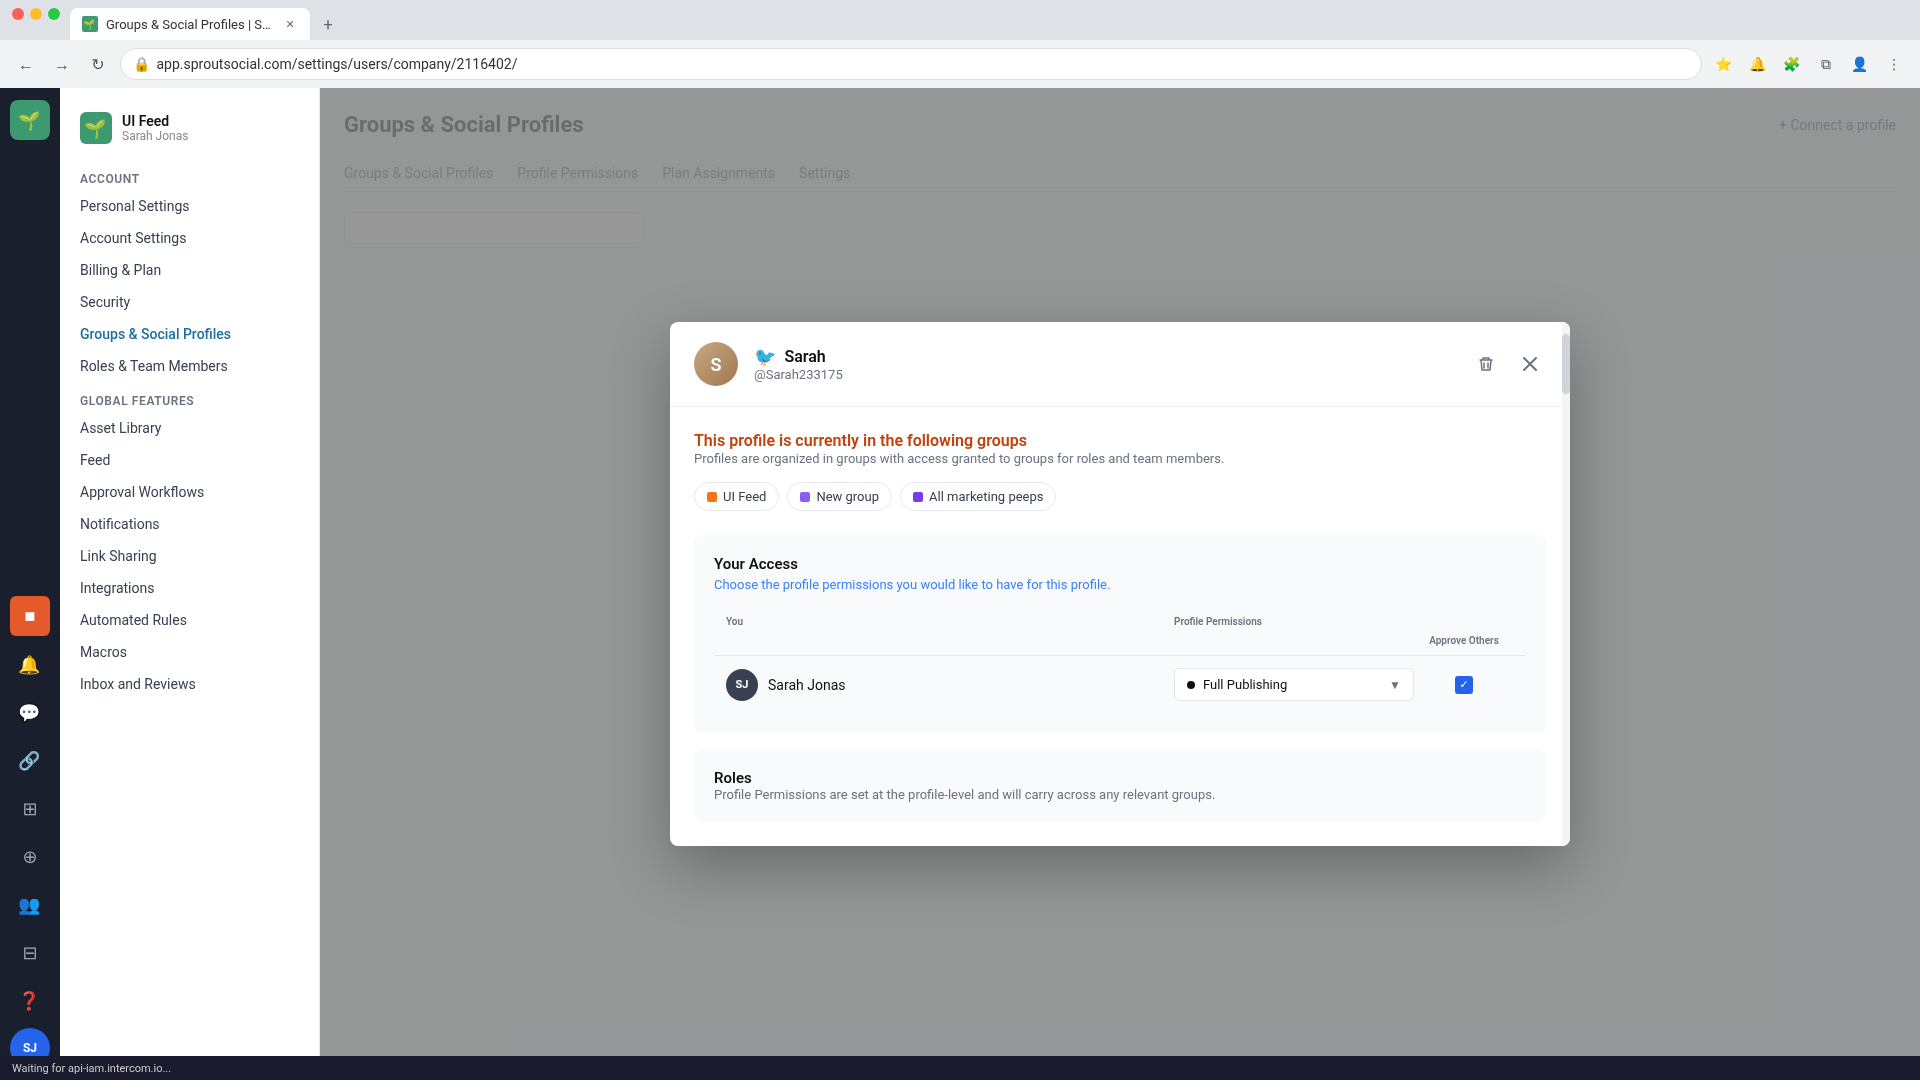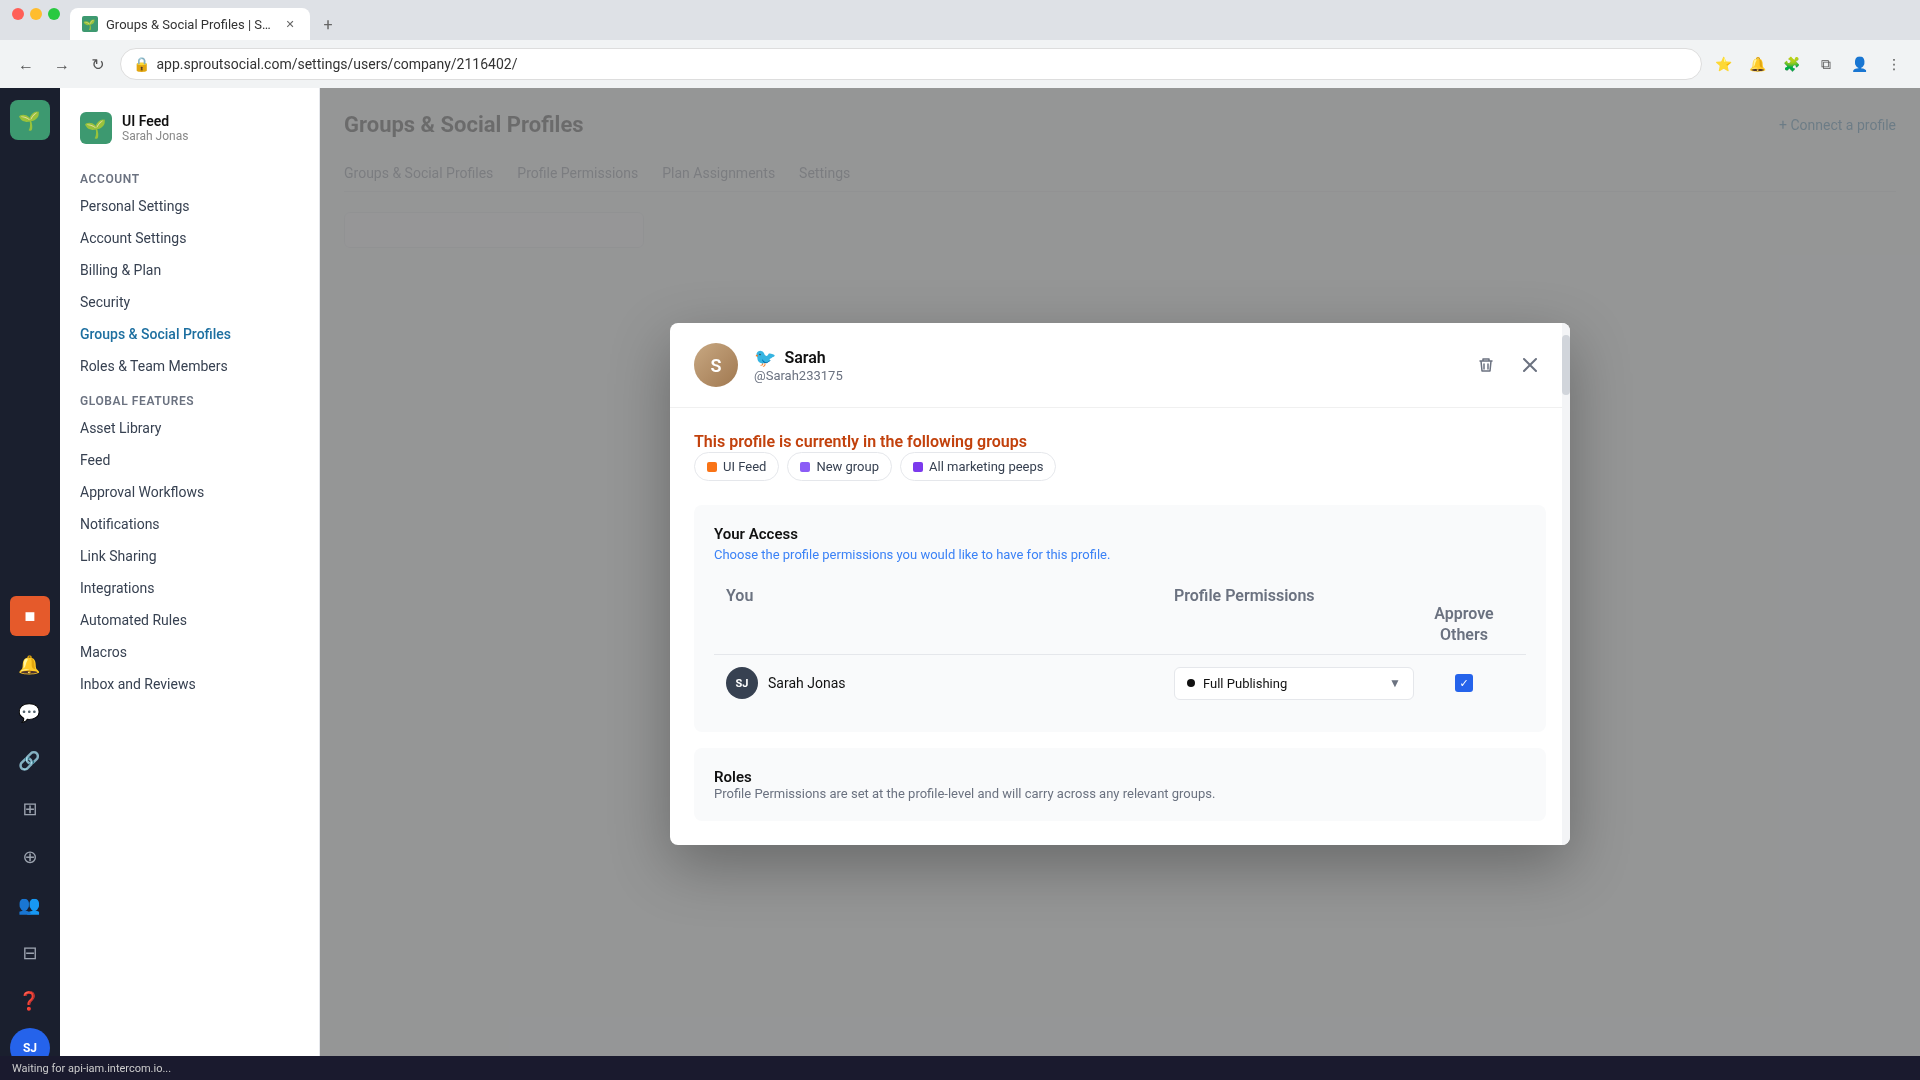--- a/index.html
+++ b/index.html
@@ -58,21 +58,21 @@
     .group-chip { display: flex; align-items: center; gap: 6px; padding: 6px 12px; border: 1px solid #e5e7eb; border-radius: 20px; font-size: 13px; color: #374151; cursor: pointer; background: #fff; }
     .group-chip-dot { width: 10px; height: 10px; border-radius: 2px; flex-shrink: 0; }
     .dot-orange { background: #f97316; }
     .dot-purple { background: #8b5cf6; }
     .dot-violet { background: #7c3aed; }
 
     .access-section { background: #f9fafb; border-radius: 8px; padding: 20px; margin-bottom: 16px; }
     .access-title { font-size: 15px; font-weight: 600; color: #111; margin-bottom: 4px; }
     .access-desc { font-size: 13px; color: #3b82f6; margin-bottom: 16px; }
     .access-table { width: 100%; }
-    .access-table-header { display: grid; grid-template-columns: 1fr 240px 100px; padding: 8px 12px; font-size: 16px; font-weight: 600; color: #6b7280; border-bottom: 1px solid #e5e7eb; }
+    .access-table-header { display: grid; grid-template-columns: 1fr 240px 100px; padding: 8px 12px; font-size: 10px; font-weight: 600; color: #6b7280; border-bottom: 1px solid #e5e7eb; }
     .access-table-row { display: grid; grid-template-columns: 1fr 240px 100px; padding: 12px; align-items: center; }
     .user-cell { display: flex; align-items: center; gap: 10px; }
     .user-initials { width: 32px; height: 32px; background: #374151; color: white; border-radius: 50%; display: flex; align-items: center; justify-content: center; font-size: 11px; font-weight: 700; flex-shrink: 0; }
     .user-name-text { font-size: 14px; color: #111; }
     .permission-select { display: flex; align-items: center; gap: 8px; border: 1px solid #e5e7eb; border-radius: 6px; padding: 8px 12px; font-size: 13px; color: #111; background: #fff; cursor: pointer; min-width: 190px; }
     .permission-dot { width: 8px; height: 8px; border-radius: 50%; background: #111; flex-shrink: 0; }
     .select-arrow { margin-left: auto; color: #6b7280; font-size: 12px; }
     .checkbox-cell { display: flex; align-items: center; justify-content: center; }
     .checkbox-checked { width: 18px; height: 18px; background: #2563eb; border-radius: 3px; display: flex; align-items: center; justify-content: center; color: white; font-size: 11px; cursor: pointer; }
 
@@ -254,20 +254,21 @@
                 <path d="M2 2l12 12M14 2L2 14" stroke="#6b7280" stroke-width="2" stroke-linecap="round"></path>
               </svg>
             </button>
           </div>
         </div>
 
         <div class="modal-body">
 
           <div>
             <div class="modal-section-title">This profile is currently in the following groups</div>
+            <div class="modal-section-desc">Profiles are organized in groups with access granted to groups for roles and team members.</div>
             <div class="groups-chips">
               <div class="group-chip">
                 <div class="group-chip-dot dot-orange"></div>
                 <span>UI Feed</span>
               </div>
               <div class="group-chip">
                 <div class="group-chip-dot dot-purple"></div>
                 <span>New group</span>
               </div>
               <div class="group-chip">

